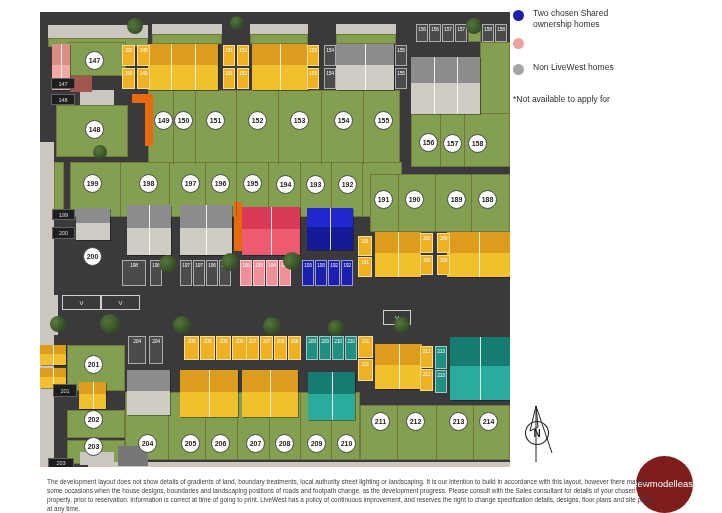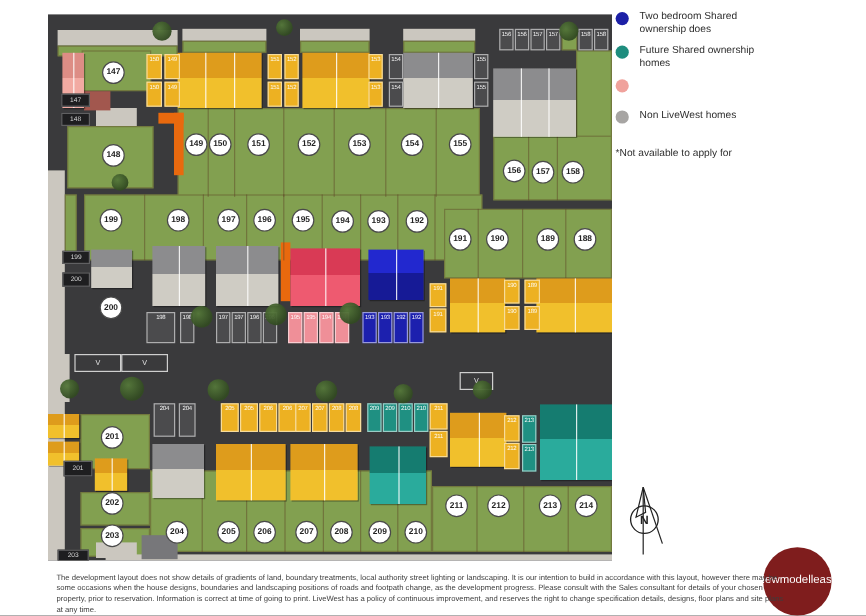--- a/index.html
+++ b/index.html
@@ -400,25 +400,21 @@
     <div class="tree" style="position: absolute; left: 288px; top: 308px; width: 16px; height: 16px;"></div>
     <div class="tree" style="position: absolute; left: 354px; top: 305px; width: 16px; height: 16px;"></div>
     <div class="tree" style="position: absolute; left: 10px; top: 304px; width: 16px; height: 16px;"></div>
     <div class="tree" style="position: absolute; left: 53px; top: 133px; width: 14px; height: 14px;"></div>
   </div>
 
 <div class="legend">
   <div>
       <div class="litem">
         <span class="ldot" style="background: rgb(28, 32, 166);"></span>
-        <span class="llabel">Two bedroom Shared ownership does</span>
-      </div>
-      <div class="litem">
-        <span class="ldot" style="background: rgb(30, 141, 126);"></span>
-        <span class="llabel">Future Shared ownership homes</span>
+        <span class="llabel">Two chosen Shared ownership homes</span>
       </div>
       <div class="litem">
         <span class="ldot" style="background: rgb(240, 162, 156);"></span>
       </div>
       <div class="litem">
         <span class="ldot" style="background: rgb(167, 165, 163);"></span>
         <span class="llabel">Non LiveWest homes</span>
       </div>
     </div>
   <div class="lfoot">*Not available to apply for</div>

